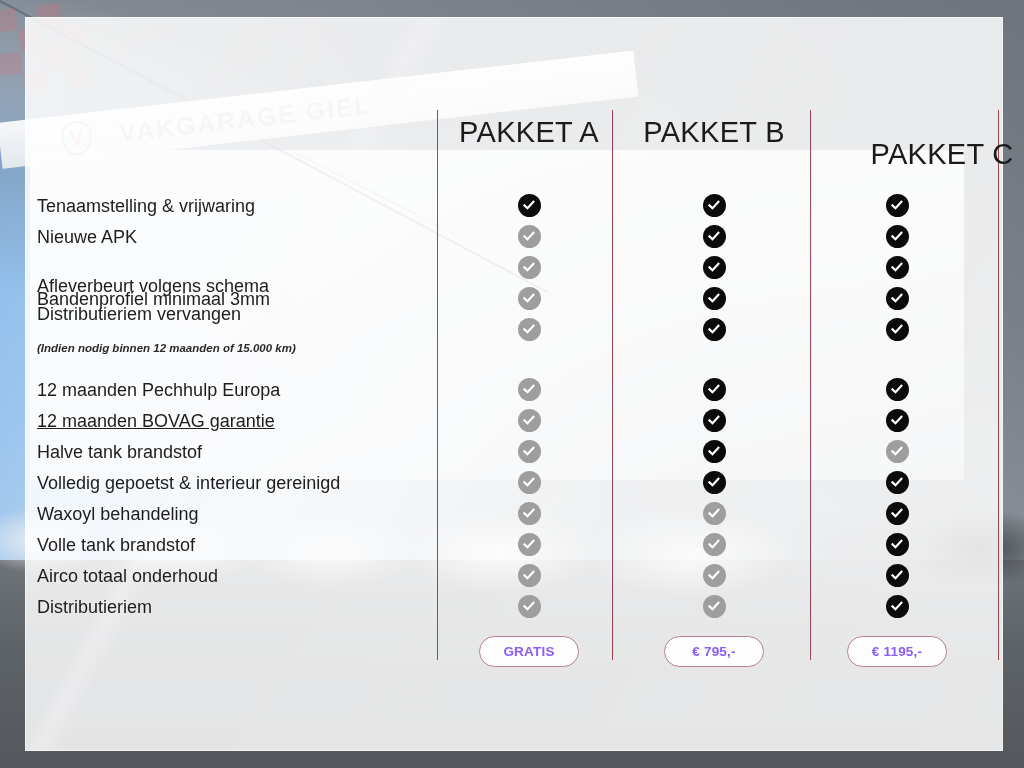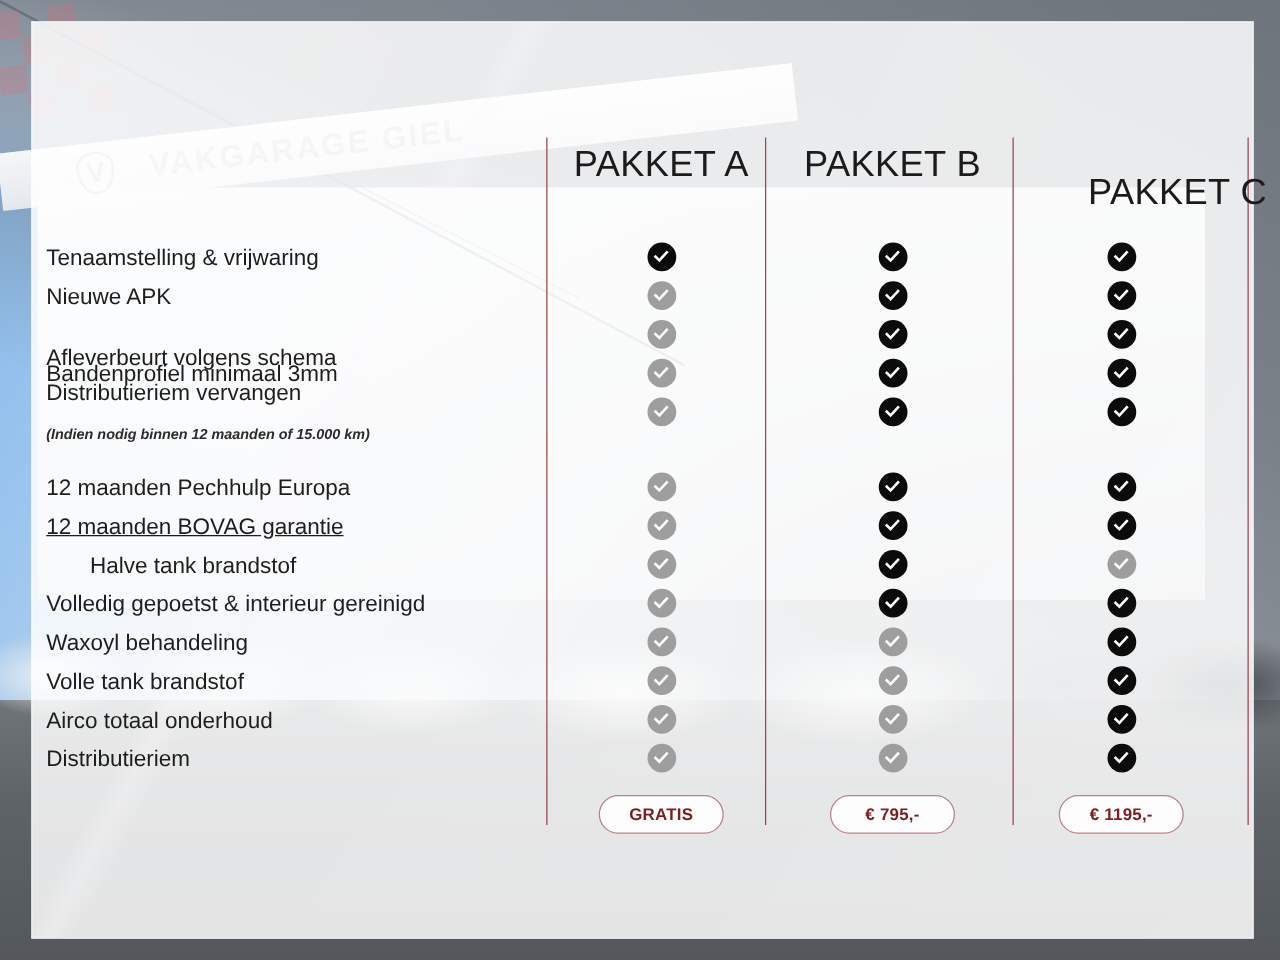--- a/index.html
+++ b/index.html
@@ -192,21 +192,21 @@
     height: 31px;
     width: 100px;
     border: 1px solid #b9818a;
     border-radius: 16px;
     background: #fdfdfd;
     display: flex;
     align-items: center;
     justify-content: center;
     font-size: 13.5px;
     font-weight: bold;
-    color: #7f1d1d;
+    color: #8b5cf6;
     letter-spacing: .2px;
     white-space: nowrap;
   }
 </style>
 </head>
 <body>
 
 <div id="page">
 
   <div class="bg-layer bg-sky"></div>
@@ -349,21 +349,21 @@
         <div class="check on" style="left: 676.5px; top: 390.5px; background: rgb(11, 11, 11);">
           <svg viewBox="0 0 24 24" aria-hidden="true">
             <path d="M4.2 12.6 L9.4 17.6 L19.6 6.6" fill="none" stroke="#ffffff" stroke-width="3.6" stroke-linecap="square" stroke-linejoin="miter"></path>
           </svg>
         </div>
         <div class="check on" style="left: 859.5px; top: 390.5px; background: rgb(11, 11, 11);">
           <svg viewBox="0 0 24 24" aria-hidden="true">
             <path d="M4.2 12.6 L9.4 17.6 L19.6 6.6" fill="none" stroke="#ffffff" stroke-width="3.6" stroke-linecap="square" stroke-linejoin="miter"></path>
           </svg>
         </div>
-        <div class="feature" style="top: 425px; margin-left: 35px;">Halve tank brandstof</div>
+        <div class="feature" style="top: 425px;">Halve tank brandstof</div>
         <div class="check off" style="left: 491.5px; top: 421.5px; background: rgb(158, 158, 158);">
           <svg viewBox="0 0 24 24" aria-hidden="true">
             <path d="M4.2 12.6 L9.4 17.6 L19.6 6.6" fill="none" stroke="#ffffff" stroke-width="3.6" stroke-linecap="square" stroke-linejoin="miter"></path>
           </svg>
         </div>
         <div class="check on" style="left: 676.5px; top: 421.5px; background: rgb(11, 11, 11);">
           <svg viewBox="0 0 24 24" aria-hidden="true">
             <path d="M4.2 12.6 L9.4 17.6 L19.6 6.6" fill="none" stroke="#ffffff" stroke-width="3.6" stroke-linecap="square" stroke-linejoin="miter"></path>
           </svg>
         </div>

